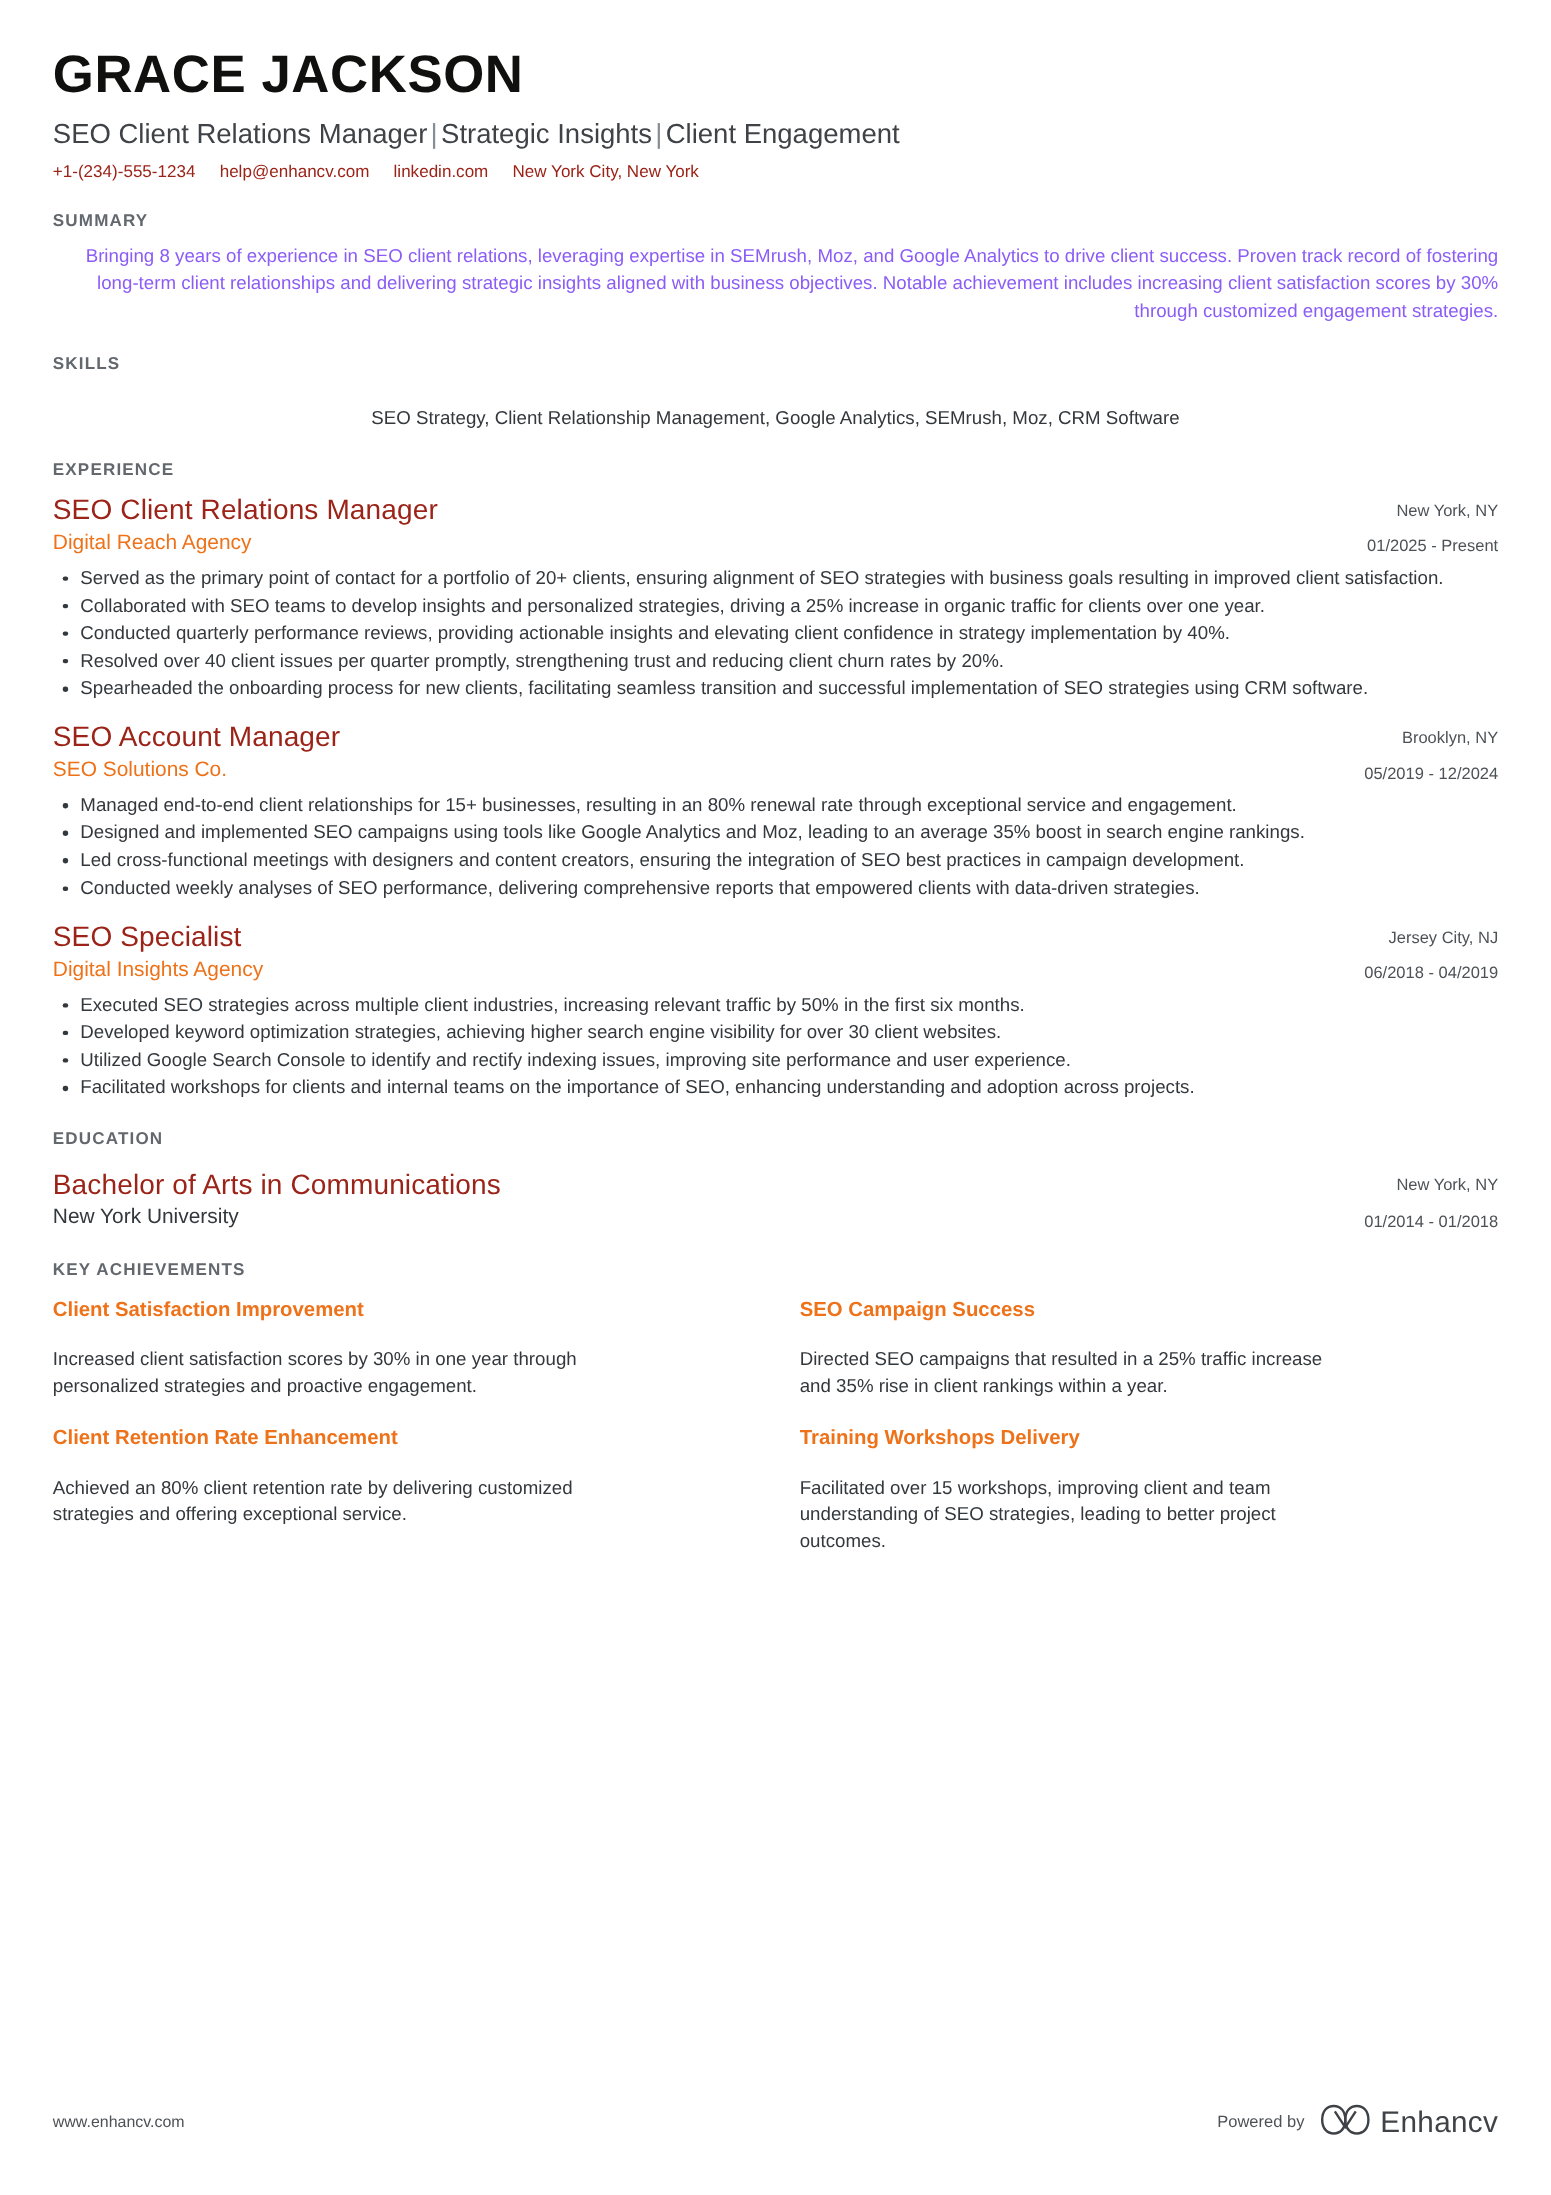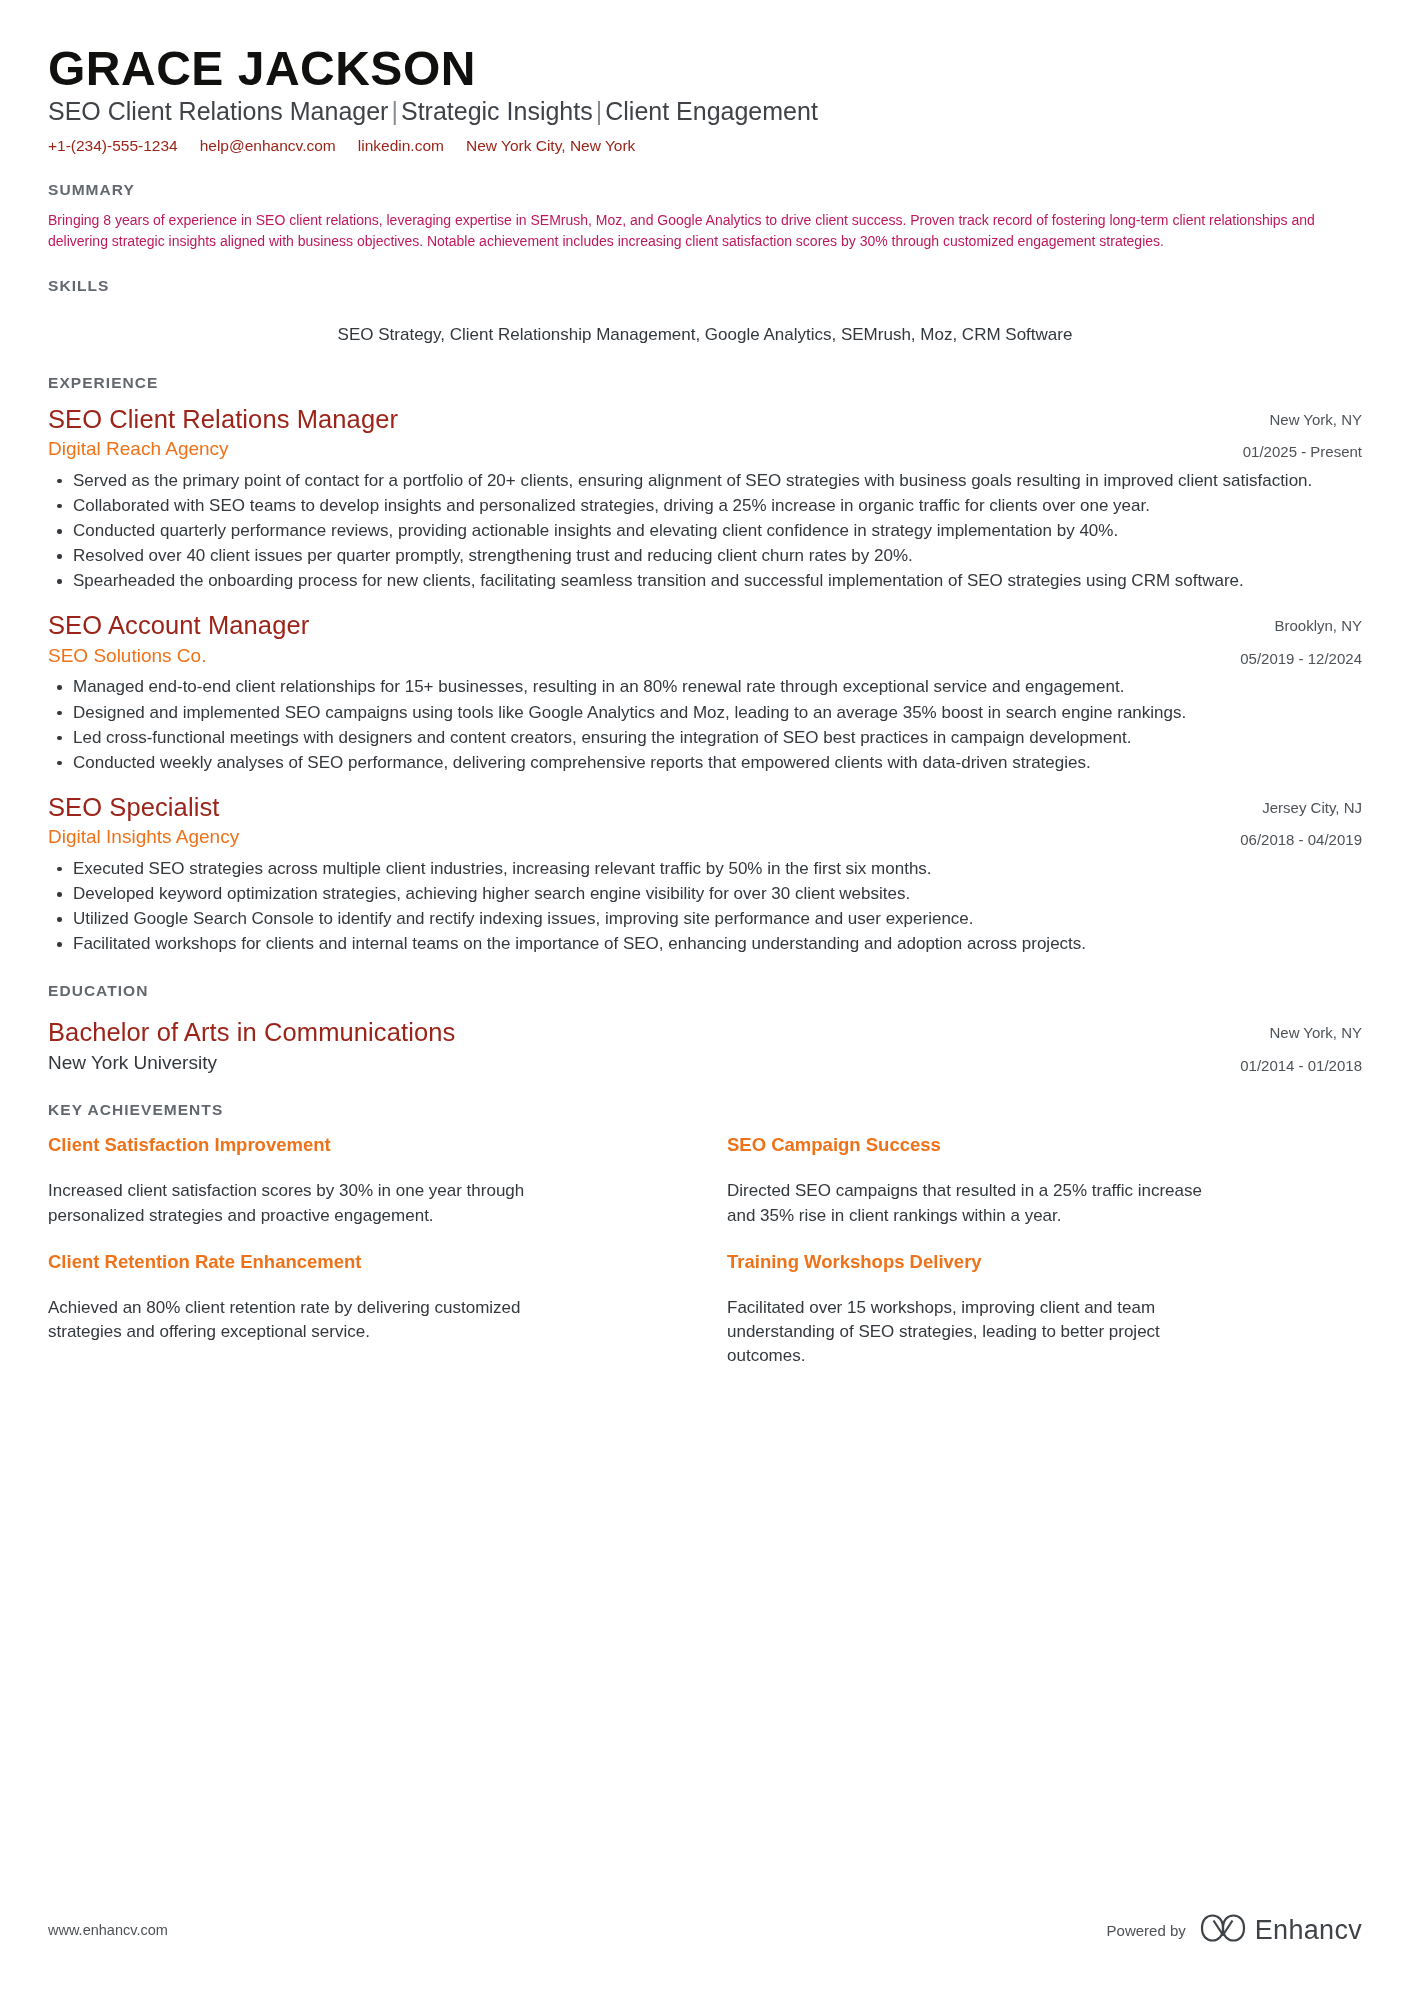--- a/index.html
+++ b/index.html
@@ -32,21 +32,21 @@
     letter-spacing: 0.5px;
     color: #10100f;
     line-height: 1.12;
     margin-top: 4px;
   }
 
   .headline {
     font-size: 25px;
     font-weight: 400;
     color: #3f4347;
-    margin-top: 0;
+    margin-top: 11px;
     line-height: 1.25;
     white-space: nowrap;
   }
   .headline .sep {
     color: #878d93;
     font-weight: 300;
     padding: 0 3px;
   }
 
   .contact-row {
@@ -66,25 +66,26 @@
 
   .section-title {
     font-size: 15.5px;
     font-weight: bold;
     letter-spacing: 1.05px;
     color: #63686e;
     text-transform: uppercase;
   }
 
   .body-text {
-    font-size: 14px;
+    font-size: 17px;
     line-height: 1.47;
-    color: #be185d;
+    color: #8b5cf6;
     margin-top: 11px;
     max-width: 1318px;
+    text-align: right;
   }
 
   
   .skills-line {
     font-size: 17px;
     color: #33383d;
     margin-top: 28px;
     line-height: 1.45;
     text-align: center;
   }

